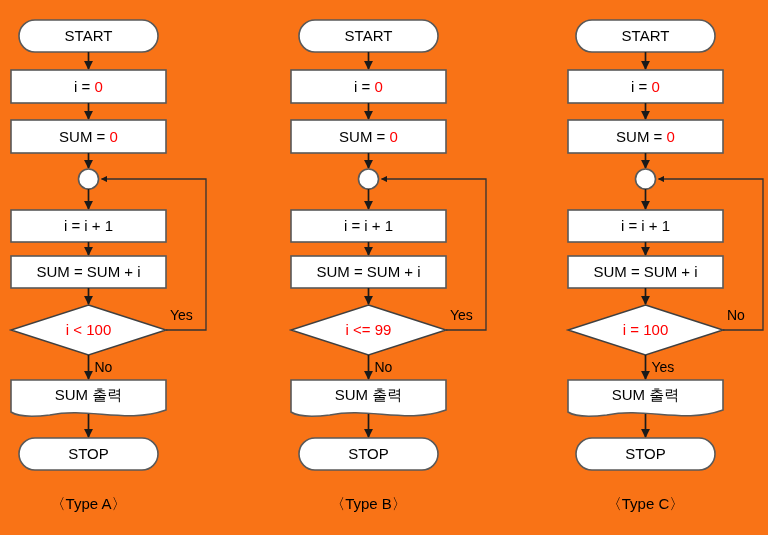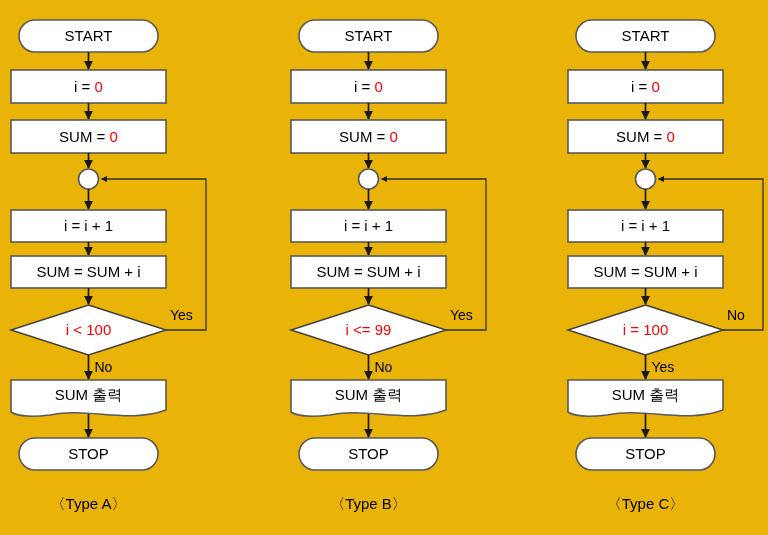--- a/index.html
+++ b/index.html
@@ -10,21 +10,21 @@
   body {
     width: 768px;
     height: 535px;
     font-family: "Liberation Sans", sans-serif;
     overflow: hidden;
   }
   #canvas {
     position: relative;
     width: 768px;
     height: 535px;
-    background: #eab308;
+    background: #f97316;
   }
   svg.flow {
     position: absolute;
     left: 0;
     top: 0;
     width: 768px;
     height: 535px;
   }
   .shape-stroke {
     fill: #ffffff;

